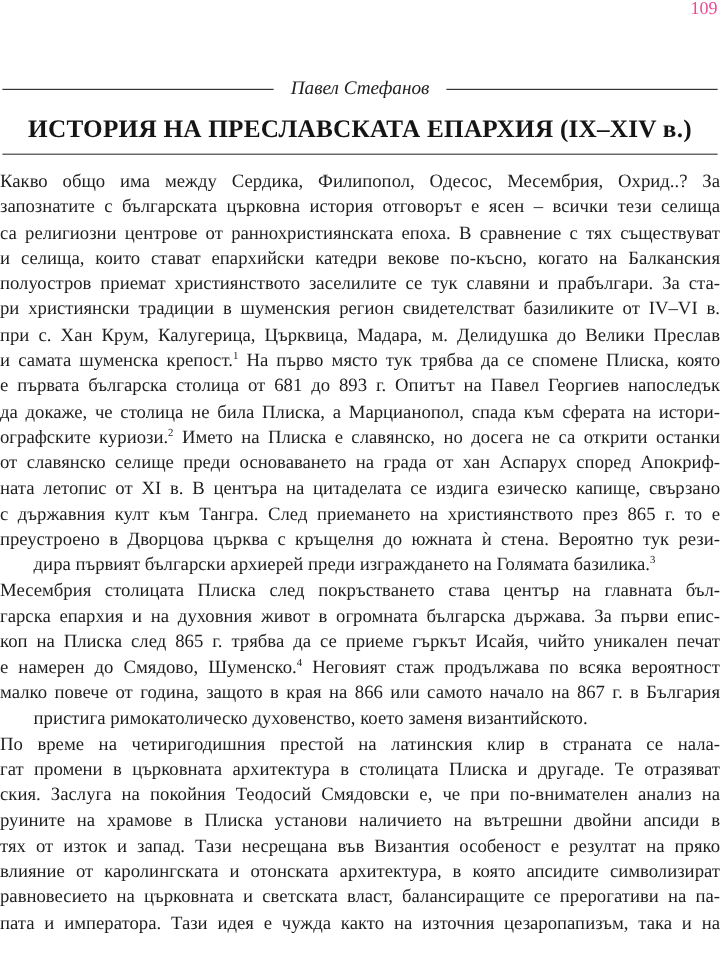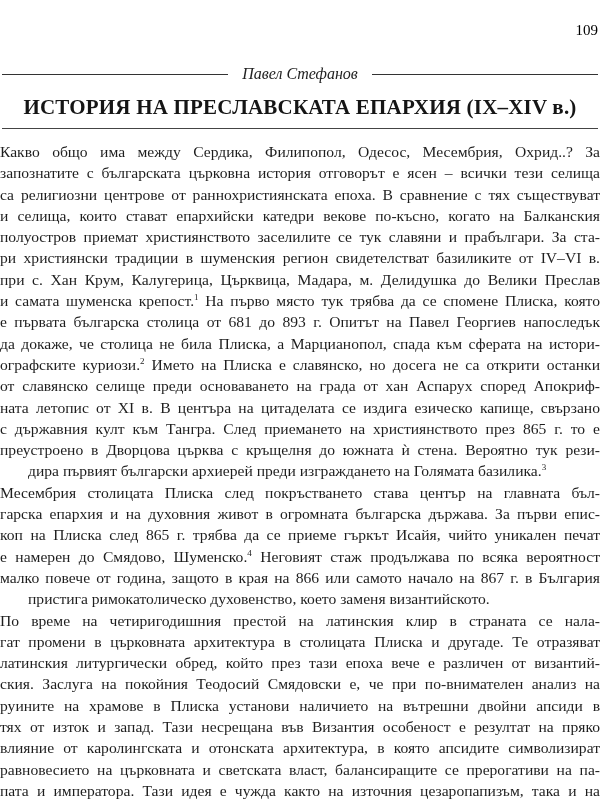--- a/index.html
+++ b/index.html
@@ -2,21 +2,21 @@
 <html><head>
 <meta charset="utf-8">
 <style>
   html, body { margin: 0; padding: 0; background: #ffffff; }
   body {
     width: 600px; height: 800px; overflow: hidden; position: relative;
     font-family: "Liberation Serif", "DejaVu Serif", serif; color: #1a1a1a;
   }
   .page-number {
     position: absolute; right: 2px; top: 0px;
-    font-size: 15px; color: #000000; margin-top: 22px;
+    font-size: 15px; color: #ec4899;
   }
   .author-row {
     position: absolute; left: 2px; right: 2px; top: 63px; height: 22px;
     display: flex; align-items: center;
   }
   .rule { flex: 1; height: 1px; background: #333; }
   .author {
     font-style: italic; font-weight: normal; font-size: 16px;
     padding: 0 14px; white-space: nowrap; color: #222;
   }
@@ -72,20 +72,19 @@
     <span class="line"><span>преустроено в Дворцова църква с кръщелня до южната ѝ стена. Вероятно тук рези-</span></span>
     <span class="line last"><span>дира първият български архиерей преди изграждането на Голямата базилика.</span><sup>3</sup></span>
     <span class="line indent"><span>Месембрия столицата Плиска след покръстването става център на главната бъл-</span></span>
     <span class="line"><span>гарска епархия и на духовния живот в огромната българска държава. За първи епис-</span></span>
     <span class="line"><span>коп на Плиска след 865 г. трябва да се приеме гъркът Исайя, чийто уникален печат</span></span>
     <span class="line"><span>е намерен до Смядово, Шуменско.</span><sup>4</sup><span> Неговият стаж продължава по всяка вероятност</span></span>
     <span class="line"><span>малко повече от година, защото в края на 866 или самото начало на 867 г. в България</span></span>
     <span class="line last"><span>пристига римокатолическо духовенство, което заменя византийското.</span></span>
     <span class="line indent"><span>По време на четиригодишния престой на латинския клир в страната се нала-</span></span>
     <span class="line"><span>гат промени в църковната архитектура в столицата Плиска и другаде. Те отразяват</span></span>
-    <span class="line"><span>латинския литургически обред, който през тази епоха вече е различен от византий-</span></span>
     <span class="line"><span>ския. Заслуга на покойния Теодосий Смядовски е, че при по-внимателен анализ на</span></span>
     <span class="line"><span>руините на храмове в Плиска установи наличието на вътрешни двойни апсиди в</span></span>
     <span class="line"><span>тях от изток и запад. Тази несрещана във Византия особеност е резултат на пряко</span></span>
     <span class="line"><span>влияние от каролингската и отонската архитектура, в която апсидите символизират</span></span>
     <span class="line"><span>равновесието на църковната и светската власт, балансиращите се прерогативи на па-</span></span>
     <span class="line"><span>пата и императора. Тази идея е чужда както на източния цезаропапизъм, така и на</span></span>
   </div>
 
 </body></html>

